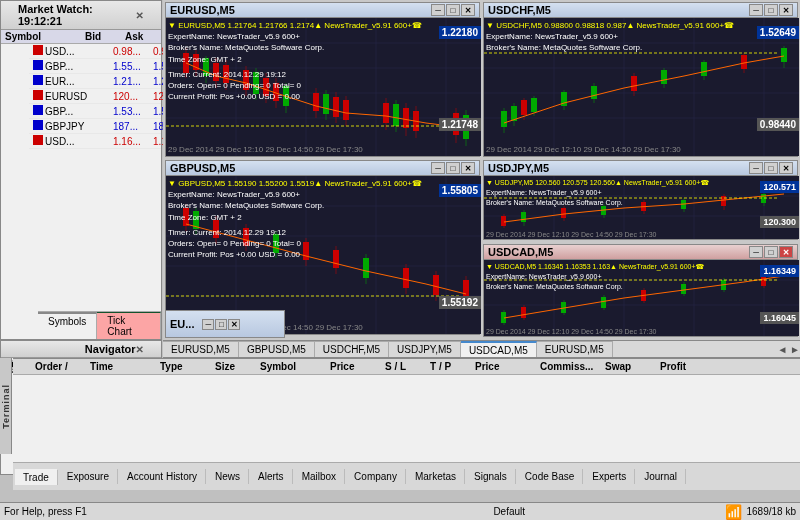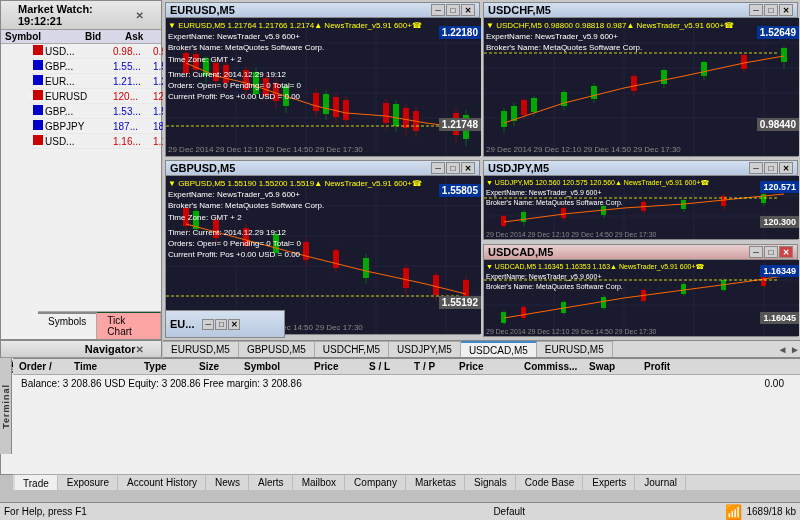--- a/index.html
+++ b/index.html
@@ -247,34 +247,34 @@
       width: 800px;
       height: 132px;
       background: #f0f0f0;
       border-top: 1px solid #888;
     }
     .terminal-header {
       display: grid;
       grid-template-columns: 60px 80px 80px 60px 80px 60px 60px 60px 80px 60px 60px;
       background: #d8d8d8;
       border-bottom: 1px solid #aaa;
-      padding: 1px 4px;
+      padding: 1px 20px;
       font-size: 10px;
       font-weight: bold;
     }
     .terminal-header span { padding: 1px 2px; }
     .balance-row {
       padding: 3px 8px;
       font-size: 10px;
       color: #000;
     }
     .terminal-bottom {
       position: absolute;
       left: 0; right: 0; bottom: 0;
-      height: 16px;
+      height: 28px;
       background: #d8d8d8;
       border-top: 1px solid #aaa;
       display: flex;
       align-items: center;
       gap: 1px;
       padding: 0 2px;
       overflow: hidden;
     }
     .term-tab {
       padding: 2px 8px;
@@ -740,24 +740,20 @@
     <span>Size</span>
     <span>Symbol</span>
     <span>Price</span>
     <span>S / L</span>
     <span>T / P</span>
     <span>Price</span>
     <span>Commiss...</span>
     <span>Swap</span>
     <span>Profit</span>
   </div>
-  <div class="balance-row">
-    <span>Balance: 3 208.86 USD  Equity: 3 208.86  Free margin: 3 208.86</span>
-    <span style="float:right; margin-right:8px">0.00</span>
-  </div>
 
   <div class="terminal-bottom">
     <div class="term-tab active">Trade</div>
     <div class="term-tab">Exposure</div>
     <div class="term-tab">Account History</div>
     <div class="term-tab">News</div>
     <div class="term-tab">Alerts</div>
     <div class="term-tab">Mailbox</div>
     <div class="term-tab">Company</div>
     <div class="term-tab">Marketas</div>

